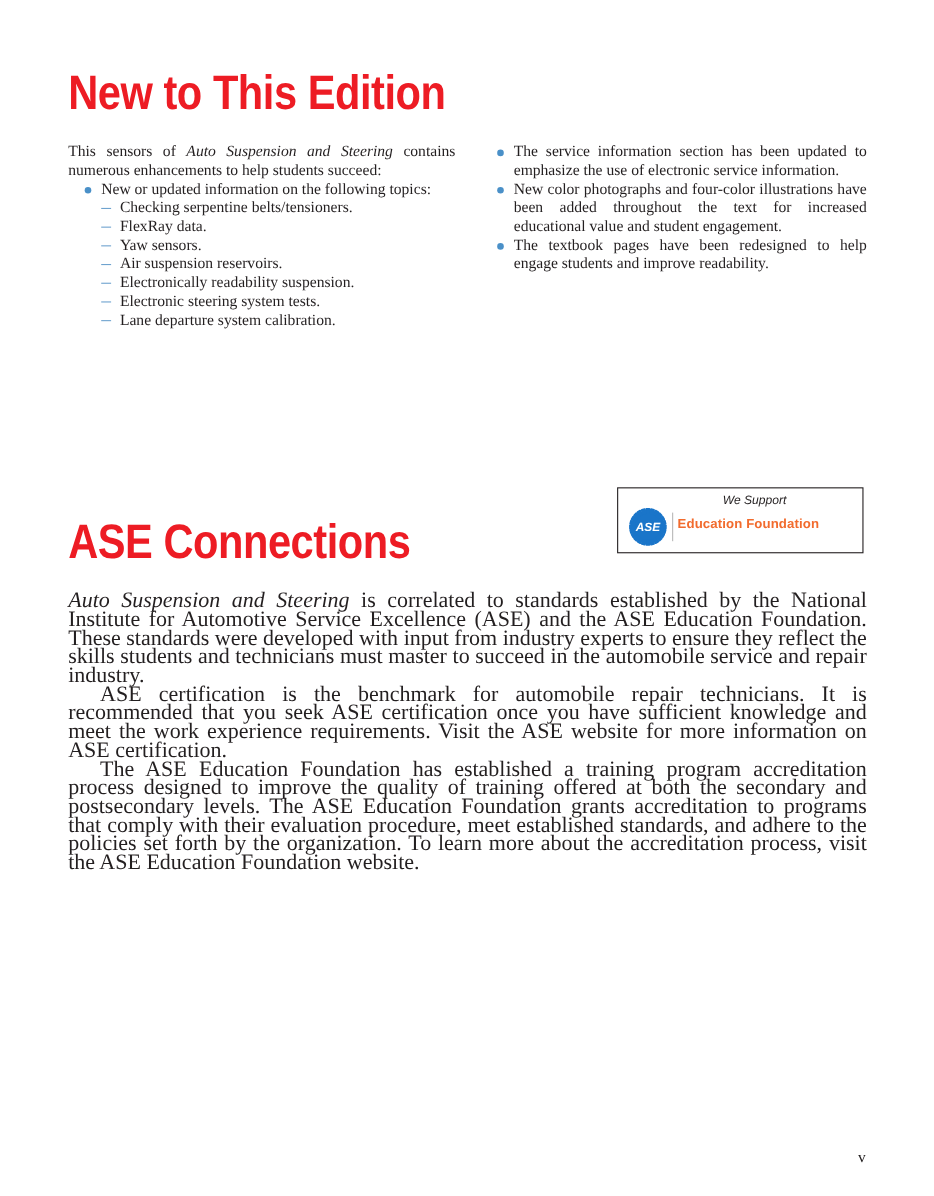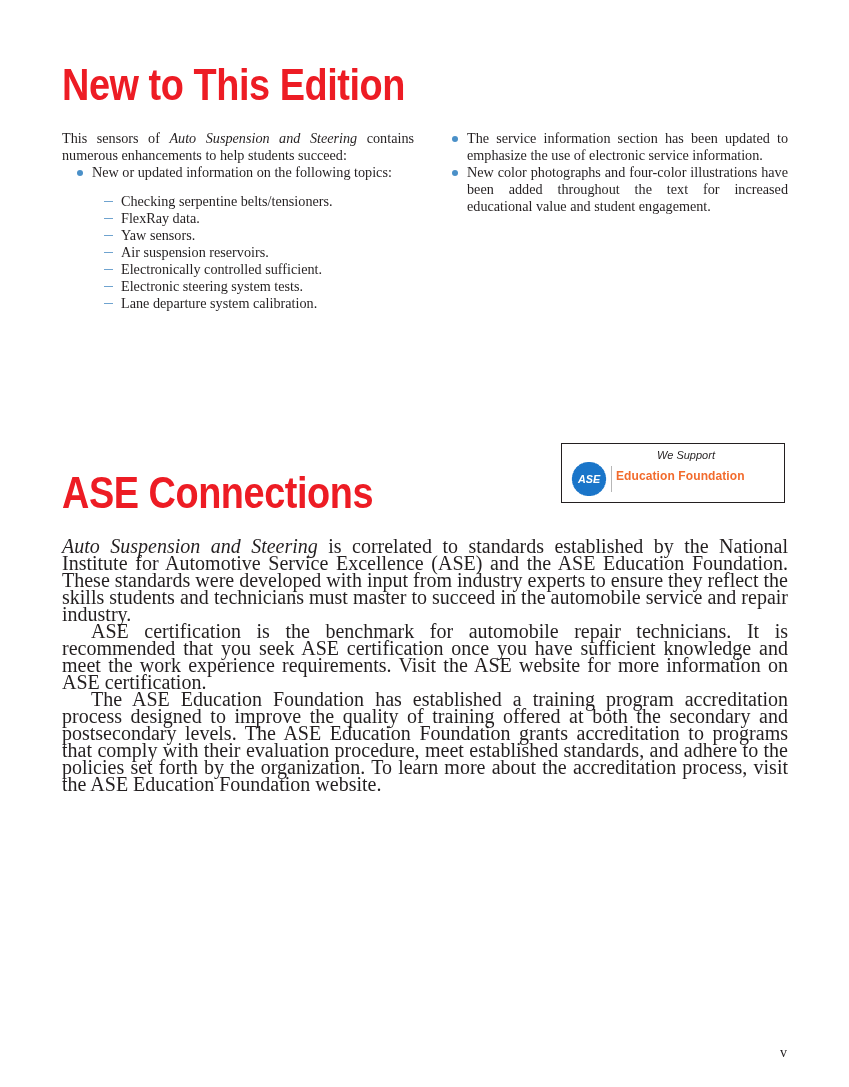--- a/index.html
+++ b/index.html
@@ -58,21 +58,21 @@
     top: 6px;
     width: 6px;
     height: 6px;
     border-radius: 50%;
     background: #4a90c8;
   }
   #col-left ul.bullets { margin-left: 12px; }
 
   ul.dashes {
     list-style: none;
-    margin: 12px;
+    margin: 0;
     padding: 0;
   }
   ul.dashes > li {
     position: relative;
     padding-left: 17px;
   }
   ul.dashes > li .dash {
     position: absolute;
     left: 0;
     top: 8px;
@@ -156,32 +156,33 @@
   <p class="justify"><span>This sensors of </span><em>Auto Suspension and Steering</em><span> contains numerous enhancements to help students succeed:</span></p>
   <ul class="bullets">
     <li>
       <span class="bullet-dot"></span>
       <span>New or updated information on the following topics:</span>
       <ul class="dashes">
         <li><span class="dash"></span><span>Checking serpentine belts/tensioners.</span></li>
         <li><span class="dash"></span><span>FlexRay data.</span></li>
         <li><span class="dash"></span><span>Yaw sensors.</span></li>
         <li><span class="dash"></span><span>Air suspension reservoirs.</span></li>
-        <li><span class="dash"></span><span>Electronically controlled sufficient.</span></li>
+        <li><span class="dash"></span><span>Electronically readability suspension.</span></li>
         <li><span class="dash"></span><span>Electronic steering system tests.</span></li>
         <li><span class="dash"></span><span>Lane departure system calibration.</span></li>
       </ul>
     </li>
   </ul>
 </div>
 
 <div id="col-right" class="col">
   <ul class="bullets">
     <li><span class="bullet-dot"></span><span>The service information section has been updated to emphasize the use of electronic service information.</span></li>
     <li><span class="bullet-dot"></span><span>New color photographs and four-color illustrations have been added throughout the text for increased educational value and student engagement.</span></li>
+    <li><span class="bullet-dot"></span><span>The textbook pages have been redesigned to help engage students and improve readability.</span></li>
   </ul>
 </div>
 
 <h1 id="h-ase" class="heading">ASE Connections</h1>
 
 <div id="ase-badge">
   <div id="badge-support">We Support</div>
   <svg id="badge-logo" viewBox="0 0 40 40" xmlns="http://www.w3.org/2000/svg">
     <g fill="#1a75c9">
       <circle cx="20" cy="20" r="15"></circle>

